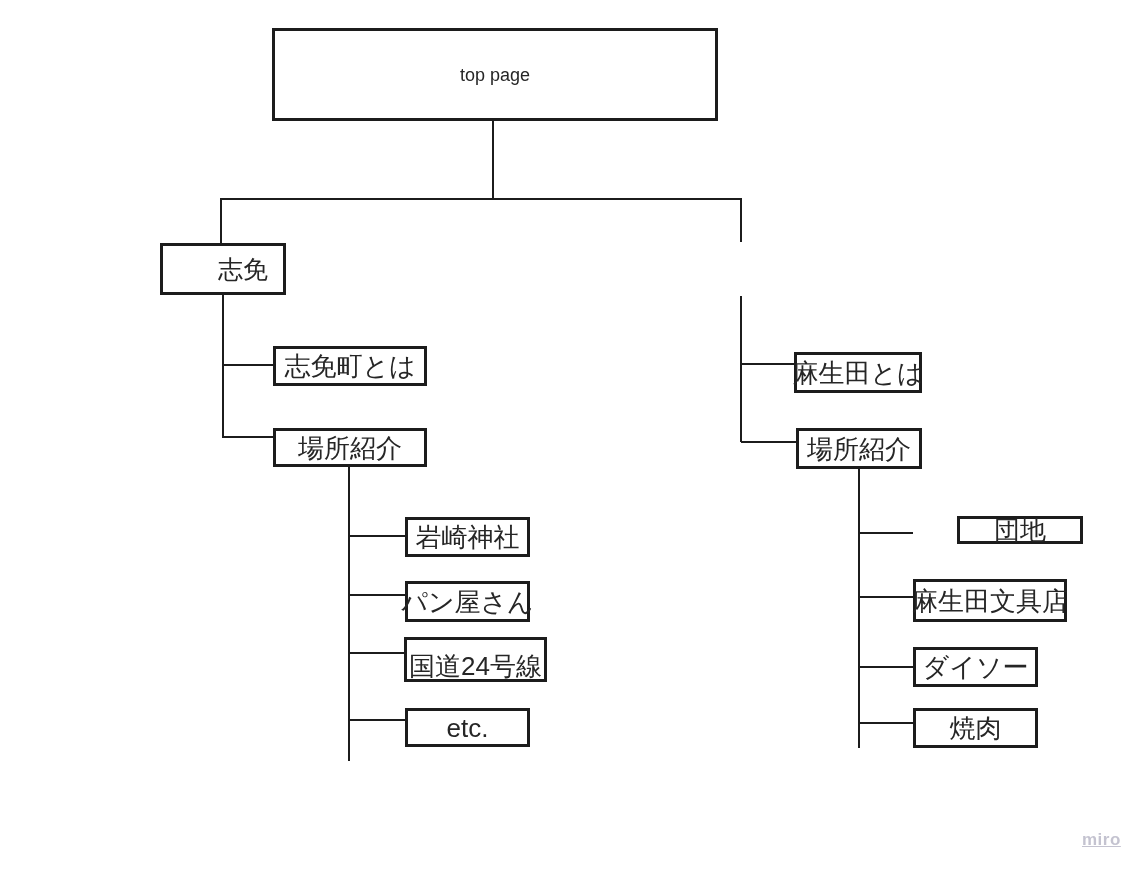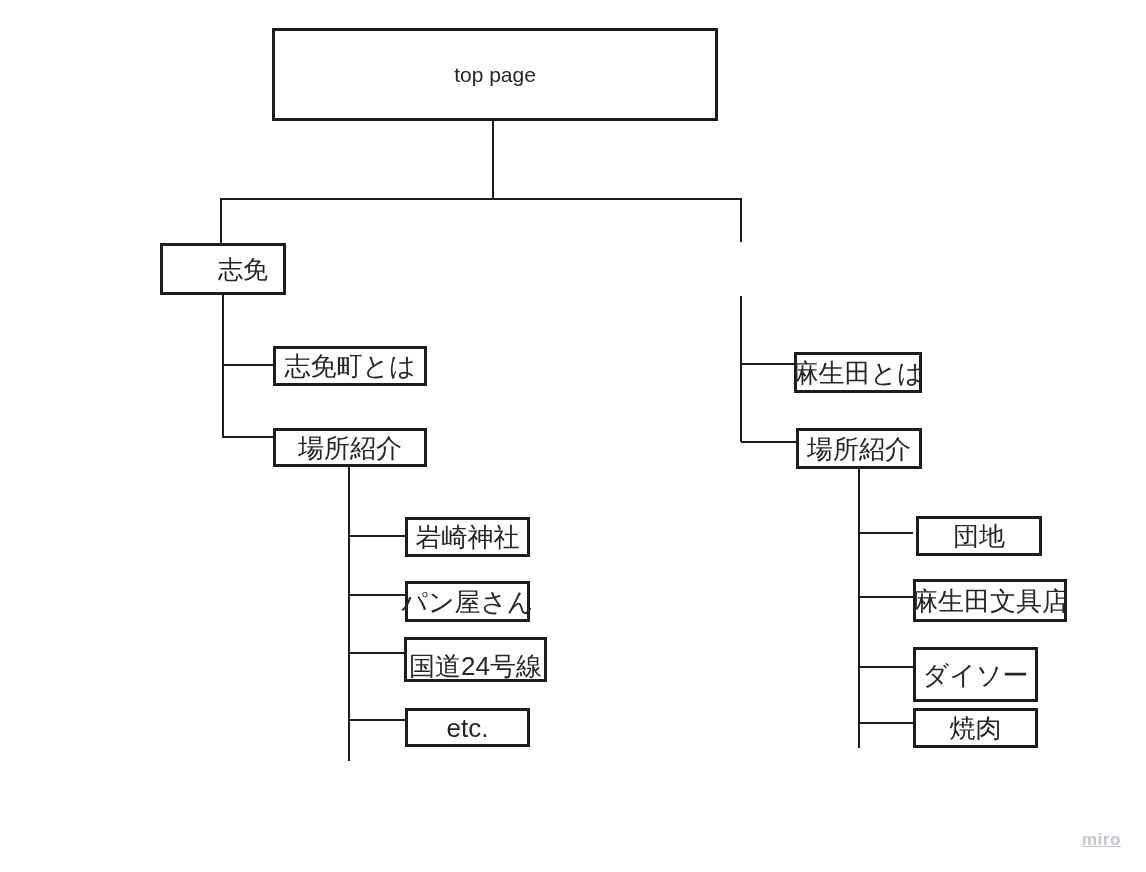--- a/index.html
+++ b/index.html
@@ -25,21 +25,21 @@
     border: 3px solid var(--box-border);
     background: #ffffff;
     display: flex;
     align-items: center;
     justify-content: center;
     color: var(--text);
     font-size: 26px;
     line-height: 1;
     white-space: nowrap;
   }
-  .node.root-node { font-size: 21px; }
+  .node.root-node { font-size: 18px; }
   .node.section-node { font-size: 25px; }
   .line {
     position: absolute;
     background: var(--connector);
   }
   .watermark {
     position: absolute;
     left: 1082px;
     top: 830px;
     font-size: 17px;
@@ -113,29 +113,29 @@
 
 
   <div class="node" style="left:794px; top:352px; width:128px; height:41px;">
     <span>麻生田とは</span>
   </div>
 
   <div class="node" style="left:796px; top:428px; width:126px; height:41px;">
     <span>場所紹介</span>
   </div>
 
-  <div class="node" style="left:916px; top:516px; width:126px; height:40px;">
+  <div class="node" style="left:957px; top:516px; width:126px; height:28px;">
     <span>団地</span>
   </div>
 
   <div class="node" style="left:913px; top:579px; width:154px; height:43px;">
     <span>麻生田文具店</span>
   </div>
 
-  <div class="node" style="left:913px; top:647px; width:125px; height:55px;">
+  <div class="node" style="left:913px; top:647px; width:125px; height:40px;">
     <span>ダイソー</span>
   </div>
 
   <div class="node" style="left:913px; top:708px; width:125px; height:40px;">
     <span>焼肉</span>
   </div>
 
   <div class="watermark">miro</div>
 
 </div>

